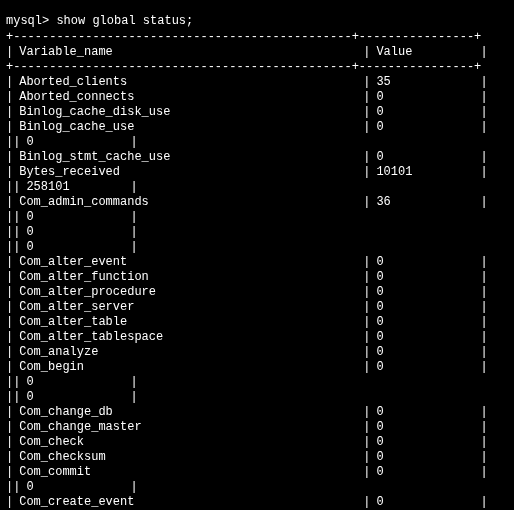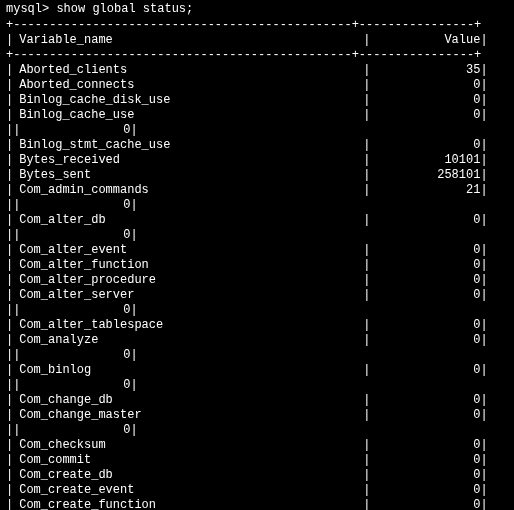--- a/index.html
+++ b/index.html
@@ -13,41 +13,41 @@
       font-family: 'Consolas', 'Courier New', monospace;
       font-size: 12px;
       line-height: 1.25;
       padding: 2px 6px;
       width: 514px;
       white-space: nowrap;
       overflow: hidden;
     }
     .prompt-line {
       margin-bottom: 1px;
+      margin-top: 12px;
     }
     .table-border {
       color: #ffffff;
     }
     .header-row {
       display: flex;
     }
     .data-row {
       display: flex;
     }
     .pipe {
       display: inline-block;
     }
     .col1 {
       display: inline-block;
       width: 350px;
     }
     .col2 {
       display: inline-block;
       width: 110px;
-      text-align: right;
     }
     .varname {
       padding-left: 6px;
     }
     .varvalue {
       padding-left: 6px;
     }
   </style>
 </head>
 <body>
@@ -106,41 +106,39 @@
     </div>
     <div class="data-row">
       <span class="pipe">|</span>
       <span class="col1 varname">Bytes_received</span>
       <span class="pipe">|</span>
       <span class="col2 varvalue">10101</span>
       <span class="pipe">|</span>
     </div>
     <div class="data-row">
       <span class="pipe">|</span>
-      <span class="col1 varname">Bytes_sent</span>
       <span class="pipe">|</span>
       <span class="col2 varvalue">258101</span>
       <span class="pipe">|</span>
     </div>
     <div class="data-row">
       <span class="pipe">|</span>
       <span class="col1 varname">Com_admin_commands</span>
       <span class="pipe">|</span>
-      <span class="col2 varvalue">21</span>
-      <span class="pipe">|</span>
-    </div>
-    <div class="data-row">
-      <span class="pipe">|</span>
-      <span class="pipe">|</span>
-      <span class="col2 varvalue">0</span>
-      <span class="pipe">|</span>
-    </div>
-    <div class="data-row">
-      <span class="pipe">|</span>
-      <span class="col1 varname">Com_alter_db</span>
+      <span class="col2 varvalue">36</span>
+      <span class="pipe">|</span>
+    </div>
+    <div class="data-row">
+      <span class="pipe">|</span>
+      <span class="pipe">|</span>
+      <span class="col2 varvalue">0</span>
+      <span class="pipe">|</span>
+    </div>
+    <div class="data-row">
+      <span class="pipe">|</span>
       <span class="pipe">|</span>
       <span class="col2 varvalue">0</span>
       <span class="pipe">|</span>
     </div>
     <div class="data-row">
       <span class="pipe">|</span>
       <span class="pipe">|</span>
       <span class="col2 varvalue">0</span>
       <span class="pipe">|</span>
     </div>
@@ -167,47 +165,48 @@
     </div>
     <div class="data-row">
       <span class="pipe">|</span>
       <span class="col1 varname">Com_alter_server</span>
       <span class="pipe">|</span>
       <span class="col2 varvalue">0</span>
       <span class="pipe">|</span>
     </div>
     <div class="data-row">
       <span class="pipe">|</span>
+      <span class="col1 varname">Com_alter_table</span>
       <span class="pipe">|</span>
       <span class="col2 varvalue">0</span>
       <span class="pipe">|</span>
     </div>
     <div class="data-row">
       <span class="pipe">|</span>
       <span class="col1 varname">Com_alter_tablespace</span>
       <span class="pipe">|</span>
       <span class="col2 varvalue">0</span>
       <span class="pipe">|</span>
     </div>
     <div class="data-row">
       <span class="pipe">|</span>
       <span class="col1 varname">Com_analyze</span>
       <span class="pipe">|</span>
       <span class="col2 varvalue">0</span>
       <span class="pipe">|</span>
     </div>
     <div class="data-row">
       <span class="pipe">|</span>
-      <span class="pipe">|</span>
-      <span class="col2 varvalue">0</span>
-      <span class="pipe">|</span>
-    </div>
-    <div class="data-row">
-      <span class="pipe">|</span>
-      <span class="col1 varname">Com_binlog</span>
+      <span class="col1 varname">Com_begin</span>
+      <span class="pipe">|</span>
+      <span class="col2 varvalue">0</span>
+      <span class="pipe">|</span>
+    </div>
+    <div class="data-row">
+      <span class="pipe">|</span>
       <span class="pipe">|</span>
       <span class="col2 varvalue">0</span>
       <span class="pipe">|</span>
     </div>
     <div class="data-row">
       <span class="pipe">|</span>
       <span class="pipe">|</span>
       <span class="col2 varvalue">0</span>
       <span class="pipe">|</span>
     </div>
@@ -220,41 +219,41 @@
     </div>
     <div class="data-row">
       <span class="pipe">|</span>
       <span class="col1 varname">Com_change_master</span>
       <span class="pipe">|</span>
       <span class="col2 varvalue">0</span>
       <span class="pipe">|</span>
     </div>
     <div class="data-row">
       <span class="pipe">|</span>
+      <span class="col1 varname">Com_check</span>
       <span class="pipe">|</span>
       <span class="col2 varvalue">0</span>
       <span class="pipe">|</span>
     </div>
     <div class="data-row">
       <span class="pipe">|</span>
       <span class="col1 varname">Com_checksum</span>
       <span class="pipe">|</span>
       <span class="col2 varvalue">0</span>
       <span class="pipe">|</span>
     </div>
     <div class="data-row">
       <span class="pipe">|</span>
       <span class="col1 varname">Com_commit</span>
       <span class="pipe">|</span>
       <span class="col2 varvalue">0</span>
       <span class="pipe">|</span>
     </div>
     <div class="data-row">
       <span class="pipe">|</span>
-      <span class="col1 varname">Com_create_db</span>
       <span class="pipe">|</span>
       <span class="col2 varvalue">0</span>
       <span class="pipe">|</span>
     </div>
     <div class="data-row">
       <span class="pipe">|</span>
       <span class="col1 varname">Com_create_event</span>
       <span class="pipe">|</span>
       <span class="col2 varvalue">0</span>
       <span class="pipe">|</span>

